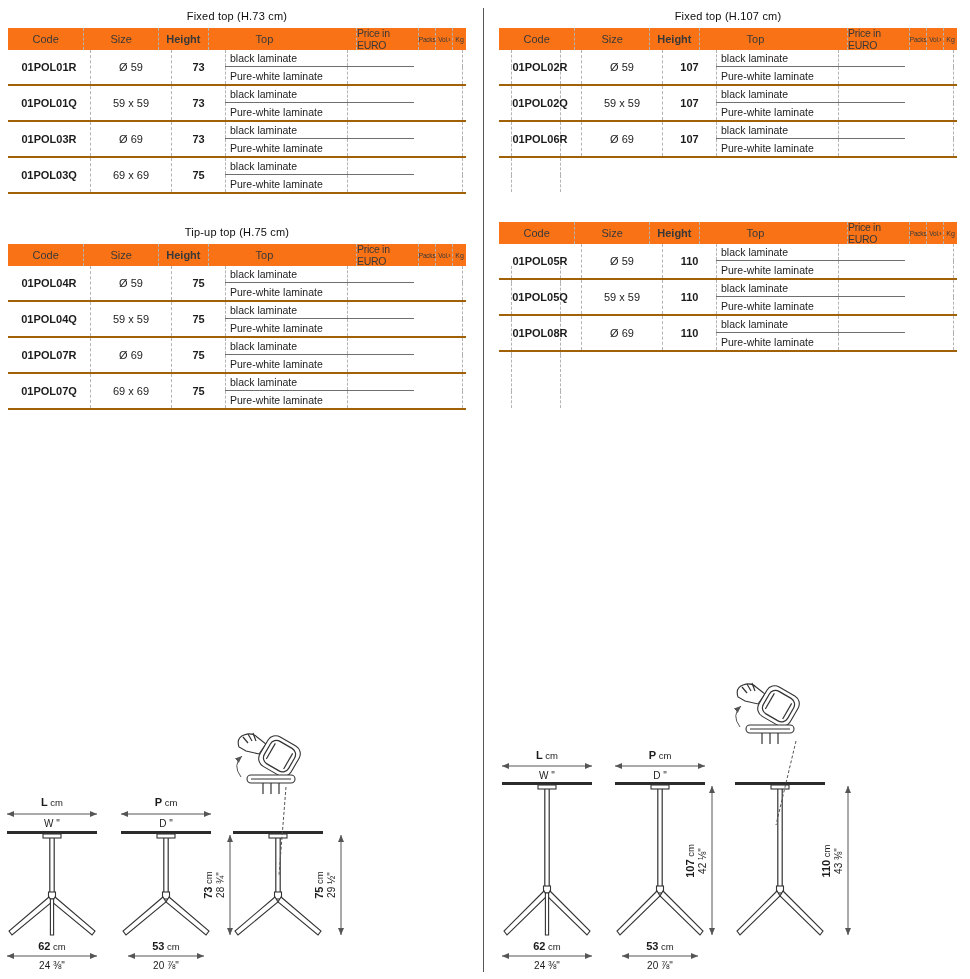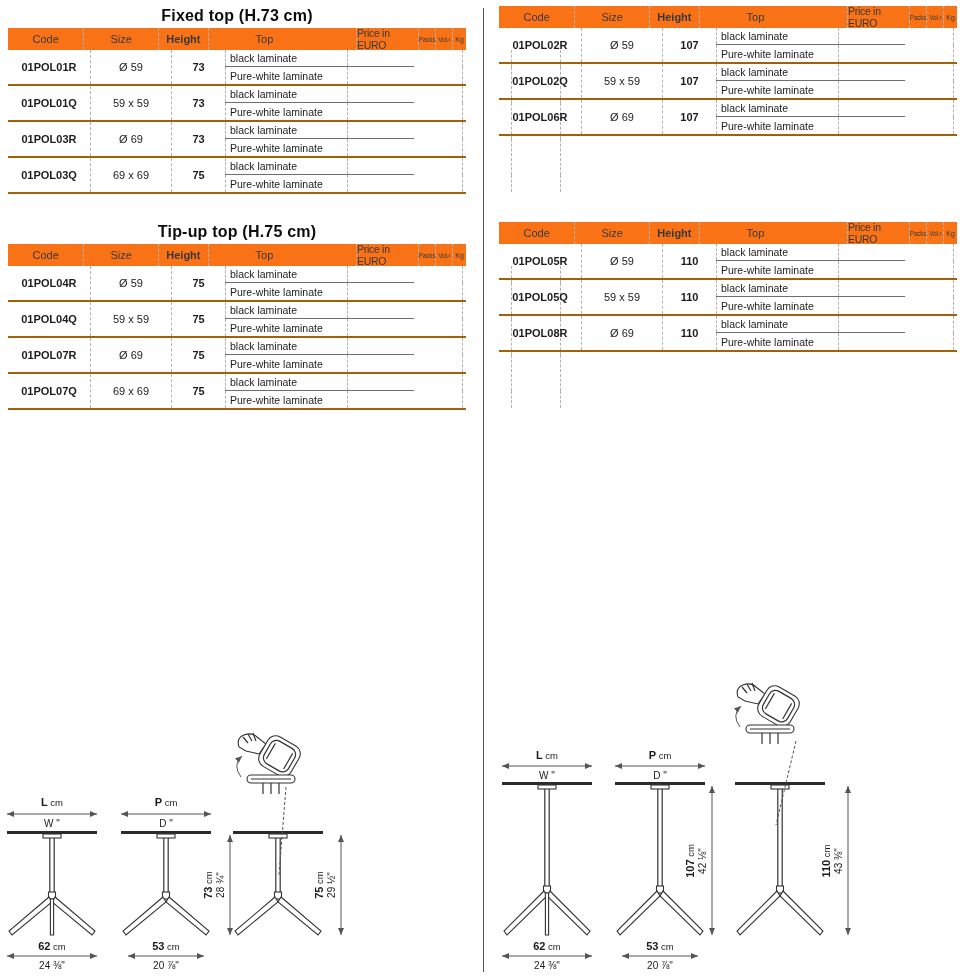--- a/index.html
+++ b/index.html
@@ -1,21 +1,21 @@
 <!DOCTYPE html>
 <html><head>
 <meta charset="utf-8">
 <style>
   html,body{margin:0;padding:0;background:#fff;}
   .page{position:relative;width:970px;height:979px;background:#fff;overflow:hidden;
         font-family:"Liberation Sans",sans-serif;color:#1a1a1a;}
   .divider{position:absolute;left:483px;top:8px;width:1px;height:964px;background:#555;}
 
   .ptable{position:absolute;width:458px;}
-  .ptitle{height:20px;line-height:20px;text-align:center;font-size:16px;font-weight:bold;
+  .ptitle{height:20px;line-height:20px;text-align:center;font-size:11px;font-weight:normal;
           color:#0d0d0d;margin-bottom:2px;letter-spacing:.2px;}
   .tbl{width:458px;}
   .hrow{display:flex;height:22px;background:#f97316;}
   .c{box-sizing:border-box;display:flex;align-items:center;justify-content:center;}
   .bl{border-left:1px dashed #b3b3b3;}
   .hrow .c{font-size:11px;color:#383838;height:22px;}
   .hrow .hs{font-size:6.5px;letter-spacing:-0.2px;}
   .hrow .hs2{font-size:7px;}
   .hrow .hp{font-size:10.5px;letter-spacing:-0.3px;margin-left:36px;}
   .w-code{width:82px;} .w-size{width:81px;} .w-height{width:54px;font-weight:bold;} .w-top{width:122px;}
@@ -159,20 +159,21 @@
               <div class="smc w-p1"></div>
               <div class="smc w-p2"></div>
               <div class="smc w-p3"></div>
             </div>
           </div>
         </div>
       </div>
   </section>
 
   <section class="ptable" style="left:499px;top:6px;">
+    <div class="ptitle">Fixed top (H.107 cm)</div>
     <div class="tbl">
         <div class="hrow">
           <div class="c w-code">Code</div>
           <div class="c w-size bl">Size</div>
           <div class="c w-height bl">Height</div>
           <div class="c w-top bl">Top</div>
           <div class="c w-price bl hp">Price in EURO</div>
           <div class="c w-p1 bl hs">Packs</div>
           <div class="c w-p2 bl hs">Vol.³</div>
           <div class="c w-p3 bl hs2">Kg</div>

